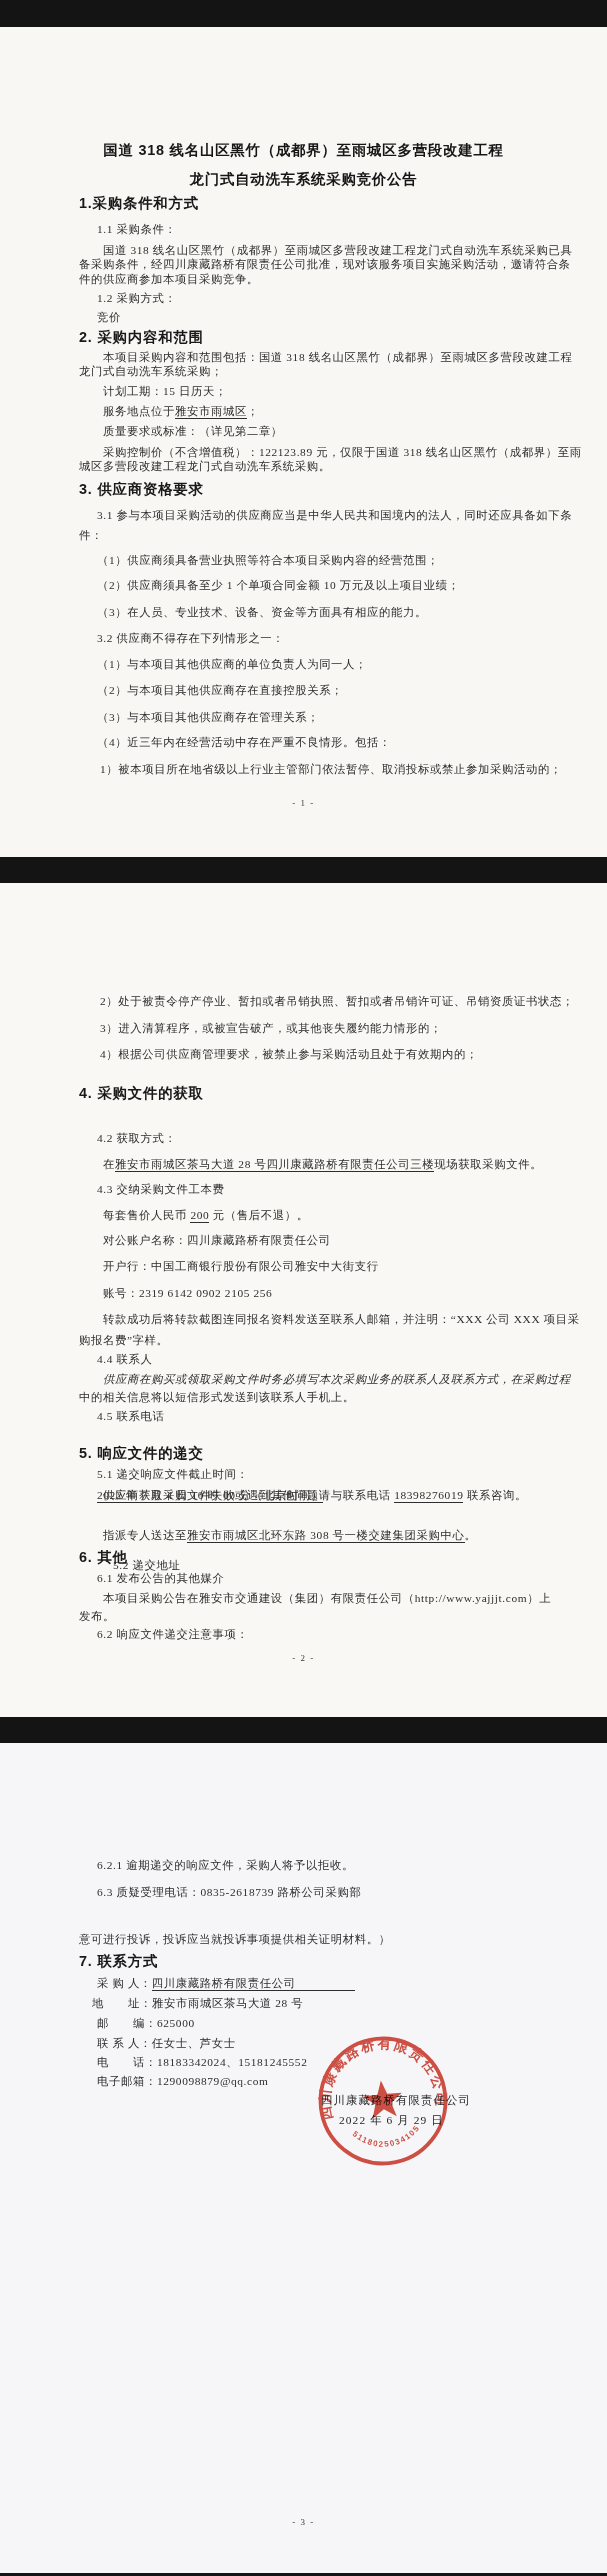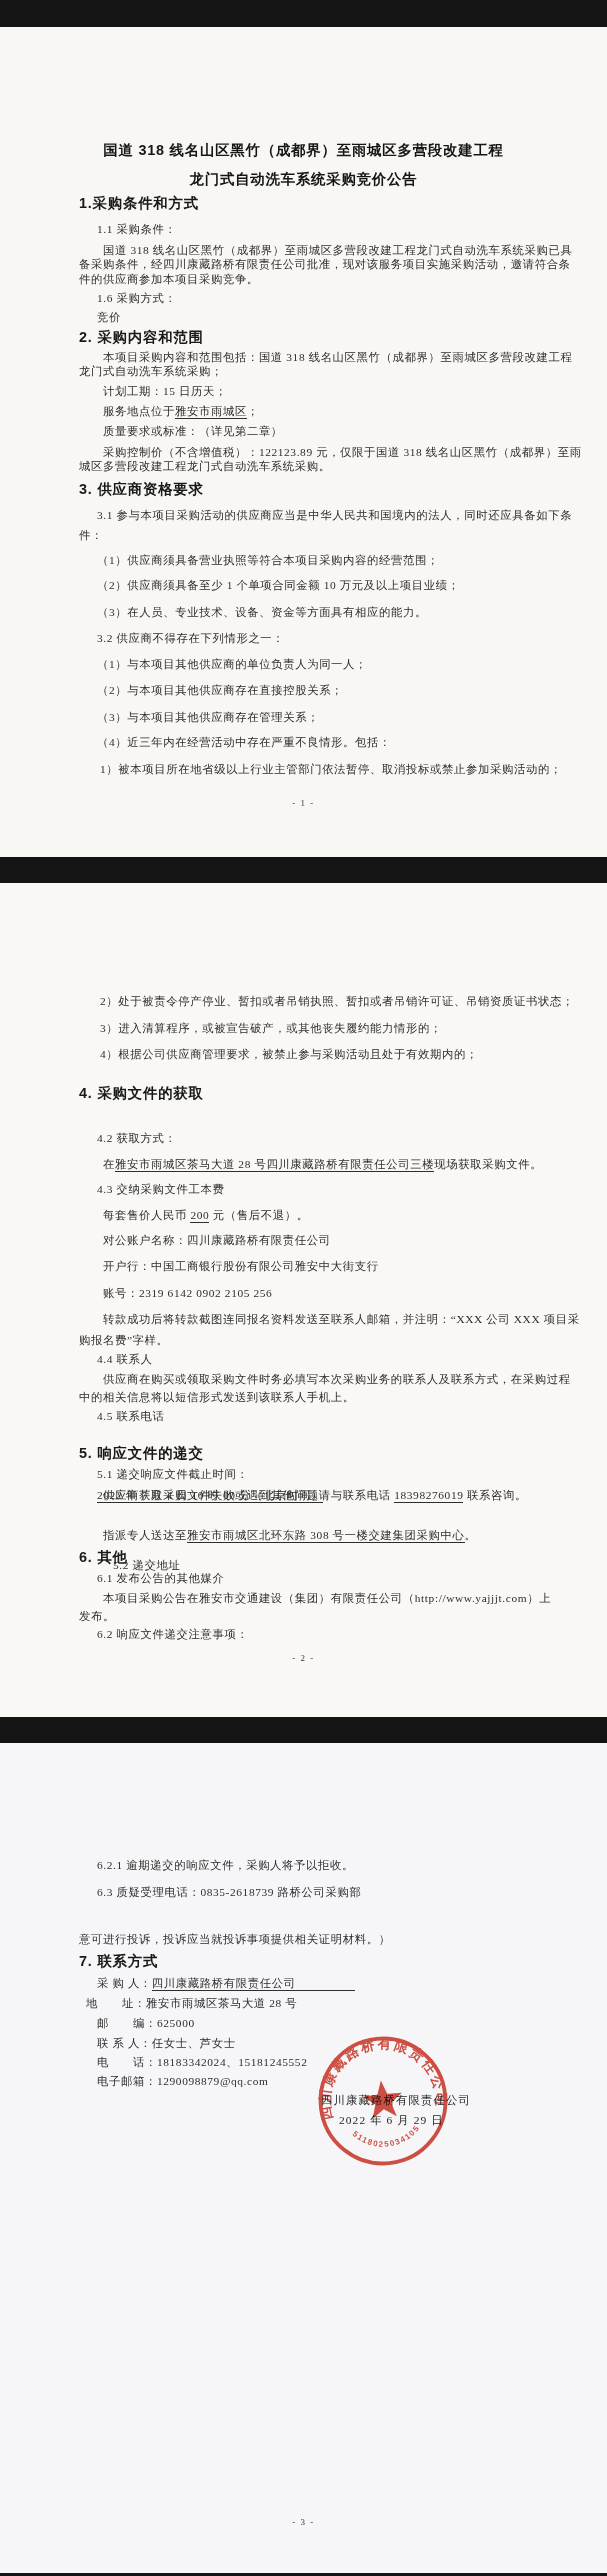--- a/index.html
+++ b/index.html
@@ -34,21 +34,21 @@
       <div class="page" style="top: 1743px; height: 830px; background: rgb(246, 246, 248);"></div>
     </div>
   <div id="lines-layer">
       <div class="line title center" style="top: 141px;"><span>国道 318 线名山区黑竹（成都界）至雨城区多营段改建工程</span></div>
       <div class="line title center" style="top: 170px;"><span>龙门式自动洗车系统采购竞价公告</span></div>
       <div class="line h" style="left: 79px; top: 194px;"><span>1.采购条件和方式</span></div>
       <div class="line body" style="left: 97px; top: 222px;"><span>1.1 采购条件：</span></div>
       <div class="line body" style="left: 103px; top: 243px;"><span>国道 318 线名山区黑竹（成都界）至雨城区多营段改建工程龙门式自动洗车系统采购已具</span></div>
       <div class="line body" style="left: 79px; top: 257px;"><span>备采购条件，经四川康藏路桥有限责任公司批准，现对该服务项目实施采购活动，邀请符合条</span></div>
       <div class="line body" style="left: 79px; top: 272px;"><span>件的供应商参加本项目采购竞争。</span></div>
-      <div class="line body" style="left: 97px; top: 291px;"><span>1.6 采购方式：</span></div>
+      <div class="line body" style="left: 97px; top: 291px;"><span>1.2 采购方式：</span></div>
       <div class="line body" style="left: 97px; top: 310px;"><span>竞价</span></div>
       <div class="line h" style="left: 79px; top: 328px;"><span>2. 采购内容和范围</span></div>
       <div class="line body" style="left: 103px; top: 350px;"><span>本项目采购内容和范围包括：国道 318 线名山区黑竹（成都界）至雨城区多营段改建工程</span></div>
       <div class="line body" style="left: 79px; top: 364px;"><span>龙门式自动洗车系统采购；</span></div>
       <div class="line body" style="left: 103px; top: 384px;"><span>计划工期：15 日历天；</span></div>
       <div class="line body" style="left: 103px; top: 404px;"><span>服务地点位于</span><span class="u">雅安市雨城区</span><span>；</span></div>
       <div class="line body" style="left: 103px; top: 424px;"><span>质量要求或标准：（详见第二章）</span></div>
       <div class="line body" style="left: 103px; top: 445px;"><span>采购控制价（不含增值税）：122123.89 元，仅限于国道 318 线名山区黑竹（成都界）至雨</span></div>
       <div class="line body" style="left: 79px; top: 459px;"><span>城区多营段改建工程龙门式自动洗车系统采购。</span></div>
       <div class="line h" style="left: 79px; top: 480px;"><span>3. 供应商资格要求</span></div>
@@ -71,41 +71,41 @@
       <div class="line body" style="left: 97px; top: 1131px;"><span>4.2 获取方式：</span></div>
       <div class="line body" style="left: 103px; top: 1157px;"><span>在</span><span class="u">雅安市雨城区茶马大道 28 号四川康藏路桥有限责任公司三楼</span><span>现场获取采购文件。</span></div>
       <div class="line body" style="left: 97px; top: 1182px;"><span>4.3 交纳采购文件工本费</span></div>
       <div class="line body" style="left: 103px; top: 1208px;"><span>每套售价人民币 </span><span class="u">200</span><span> 元（售后不退）。</span></div>
       <div class="line body" style="left: 103px; top: 1233px;"><span>对公账户名称：四川康藏路桥有限责任公司</span></div>
       <div class="line body" style="left: 103px; top: 1259px;"><span>开户行：中国工商银行股份有限公司雅安中大街支行</span></div>
       <div class="line body" style="left: 103px; top: 1286px;"><span>账号：2319 6142 0902 2105 256</span></div>
       <div class="line body" style="left: 103px; top: 1312px;"><span>转款成功后将转款截图连同报名资料发送至联系人邮箱，并注明：“XXX 公司 XXX 项目采</span></div>
       <div class="line body" style="left: 79px; top: 1333px;"><span>购报名费”字样。</span></div>
       <div class="line body" style="left: 97px; top: 1352px;"><span>4.4 联系人</span></div>
-      <div class="line body" style="left: 103px; top: 1372px;"><span>供应商在购买或领取采购文件时务必填写本次采购业务的联系人及联系方式，在采购过程</span></div>
+      <div class="line body" style="left: 103px; top: 1372px; font-style: italic;"><span>供应商在购买或领取采购文件时务必填写本次采购业务的联系人及联系方式，在采购过程</span></div>
       <div class="line body" style="left: 79px; top: 1390px;"><span>中的相关信息将以短信形式发送到该联系人手机上。</span></div>
       <div class="line body" style="left: 97px; top: 1409px;"><span>4.5 联系电话</span></div>
       <div class="line body" style="left: 103px; top: 1488px;"><span>供应商获取采购文件失败或遇到其他问题请与联系电话 </span><span class="u">18398276019</span><span> 联系咨询。</span></div>
       <div class="line h" style="left: 79px; top: 1444px;"><span>5. 响应文件的递交</span></div>
       <div class="line body" style="left: 97px; top: 1467px;"><span>5.1 递交响应文件截止时间：</span></div>
       <div class="line body" style="left: 97px; top: 1488px;"><span class="u">2022 年 7 月 4 日 10 时 00 分（北京时间）</span></div>
       <div class="line body" style="left: 97px; top: 1558px; margin-left: 16px;"><span>5.2 递交地址</span></div>
       <div class="line body" style="left: 103px; top: 1528px;"><span>指派专人送达至</span><span class="u">雅安市雨城区北环东路 308 号一楼交建集团采购中心</span><span>。</span></div>
       <div class="line h" style="left: 79px; top: 1548px;"><span>6. 其他</span></div>
       <div class="line body" style="left: 97px; top: 1571px;"><span>6.1 发布公告的其他媒介</span></div>
       <div class="line body" style="left: 103px; top: 1591px;"><span>本项目采购公告在雅安市交通建设（集团）有限责任公司（http://www.yajjjt.com）上</span></div>
       <div class="line body" style="left: 79px; top: 1609px;"><span>发布。</span></div>
       <div class="line body" style="left: 97px; top: 1627px;"><span>6.2 响应文件递交注意事项：</span></div>
       <div class="line footer center" style="top: 1653px;"><span>- 2 -</span></div>
       <div class="line body" style="left: 97px; top: 1858px;"><span>6.2.1 逾期递交的响应文件，采购人将予以拒收。</span></div>
       <div class="line body" style="left: 97px; top: 1885px;"><span>6.3 质疑受理电话：0835-2618739 路桥公司采购部</span></div>
       <div class="line body" style="left: 79px; top: 1932px;"><span>意可进行投诉，投诉应当就投诉事项提供相关证明材料。）</span></div>
       <div class="line h" style="left: 79px; top: 1952px;"><span>7. 联系方式</span></div>
       <div class="line body" style="left: 97px; top: 1976px;"><span>采 购 人：</span><span class="u pad">四川康藏路桥有限责任公司</span></div>
-      <div class="line body" style="left: 86px; top: 1996px; text-align: right;"><span>地　　址：雅安市雨城区茶马大道 28 号</span></div>
+      <div class="line body" style="left: 92px; top: 1996px; text-align: right;"><span>地　　址：雅安市雨城区茶马大道 28 号</span></div>
       <div class="line body" style="left: 97px; top: 2016px;"><span>邮　　编：625000</span></div>
       <div class="line body" style="left: 97px; top: 2036px;"><span>联 系 人：任女士、芦女士</span></div>
       <div class="line body" style="left: 97px; top: 2055px;"><span>电　　话：18183342024、15181245552</span></div>
       <div class="line body" style="left: 97px; top: 2074px;"><span>电子邮箱：1290098879@qq.com</span></div>
       <div class="line sig" style="left: 321px; top: 2093px;"><span>四川康藏路桥有限责任公司</span></div>
       <div class="line sig" style="left: 339px; top: 2113px;"><span>2022 年 6 月 29 日</span></div>
       <div class="line footer center" style="top: 2517px;"><span>- 3 -</span></div>
     </div>
 
   <svg id="stamp" width="134" height="134" viewBox="0 0 176 176">

